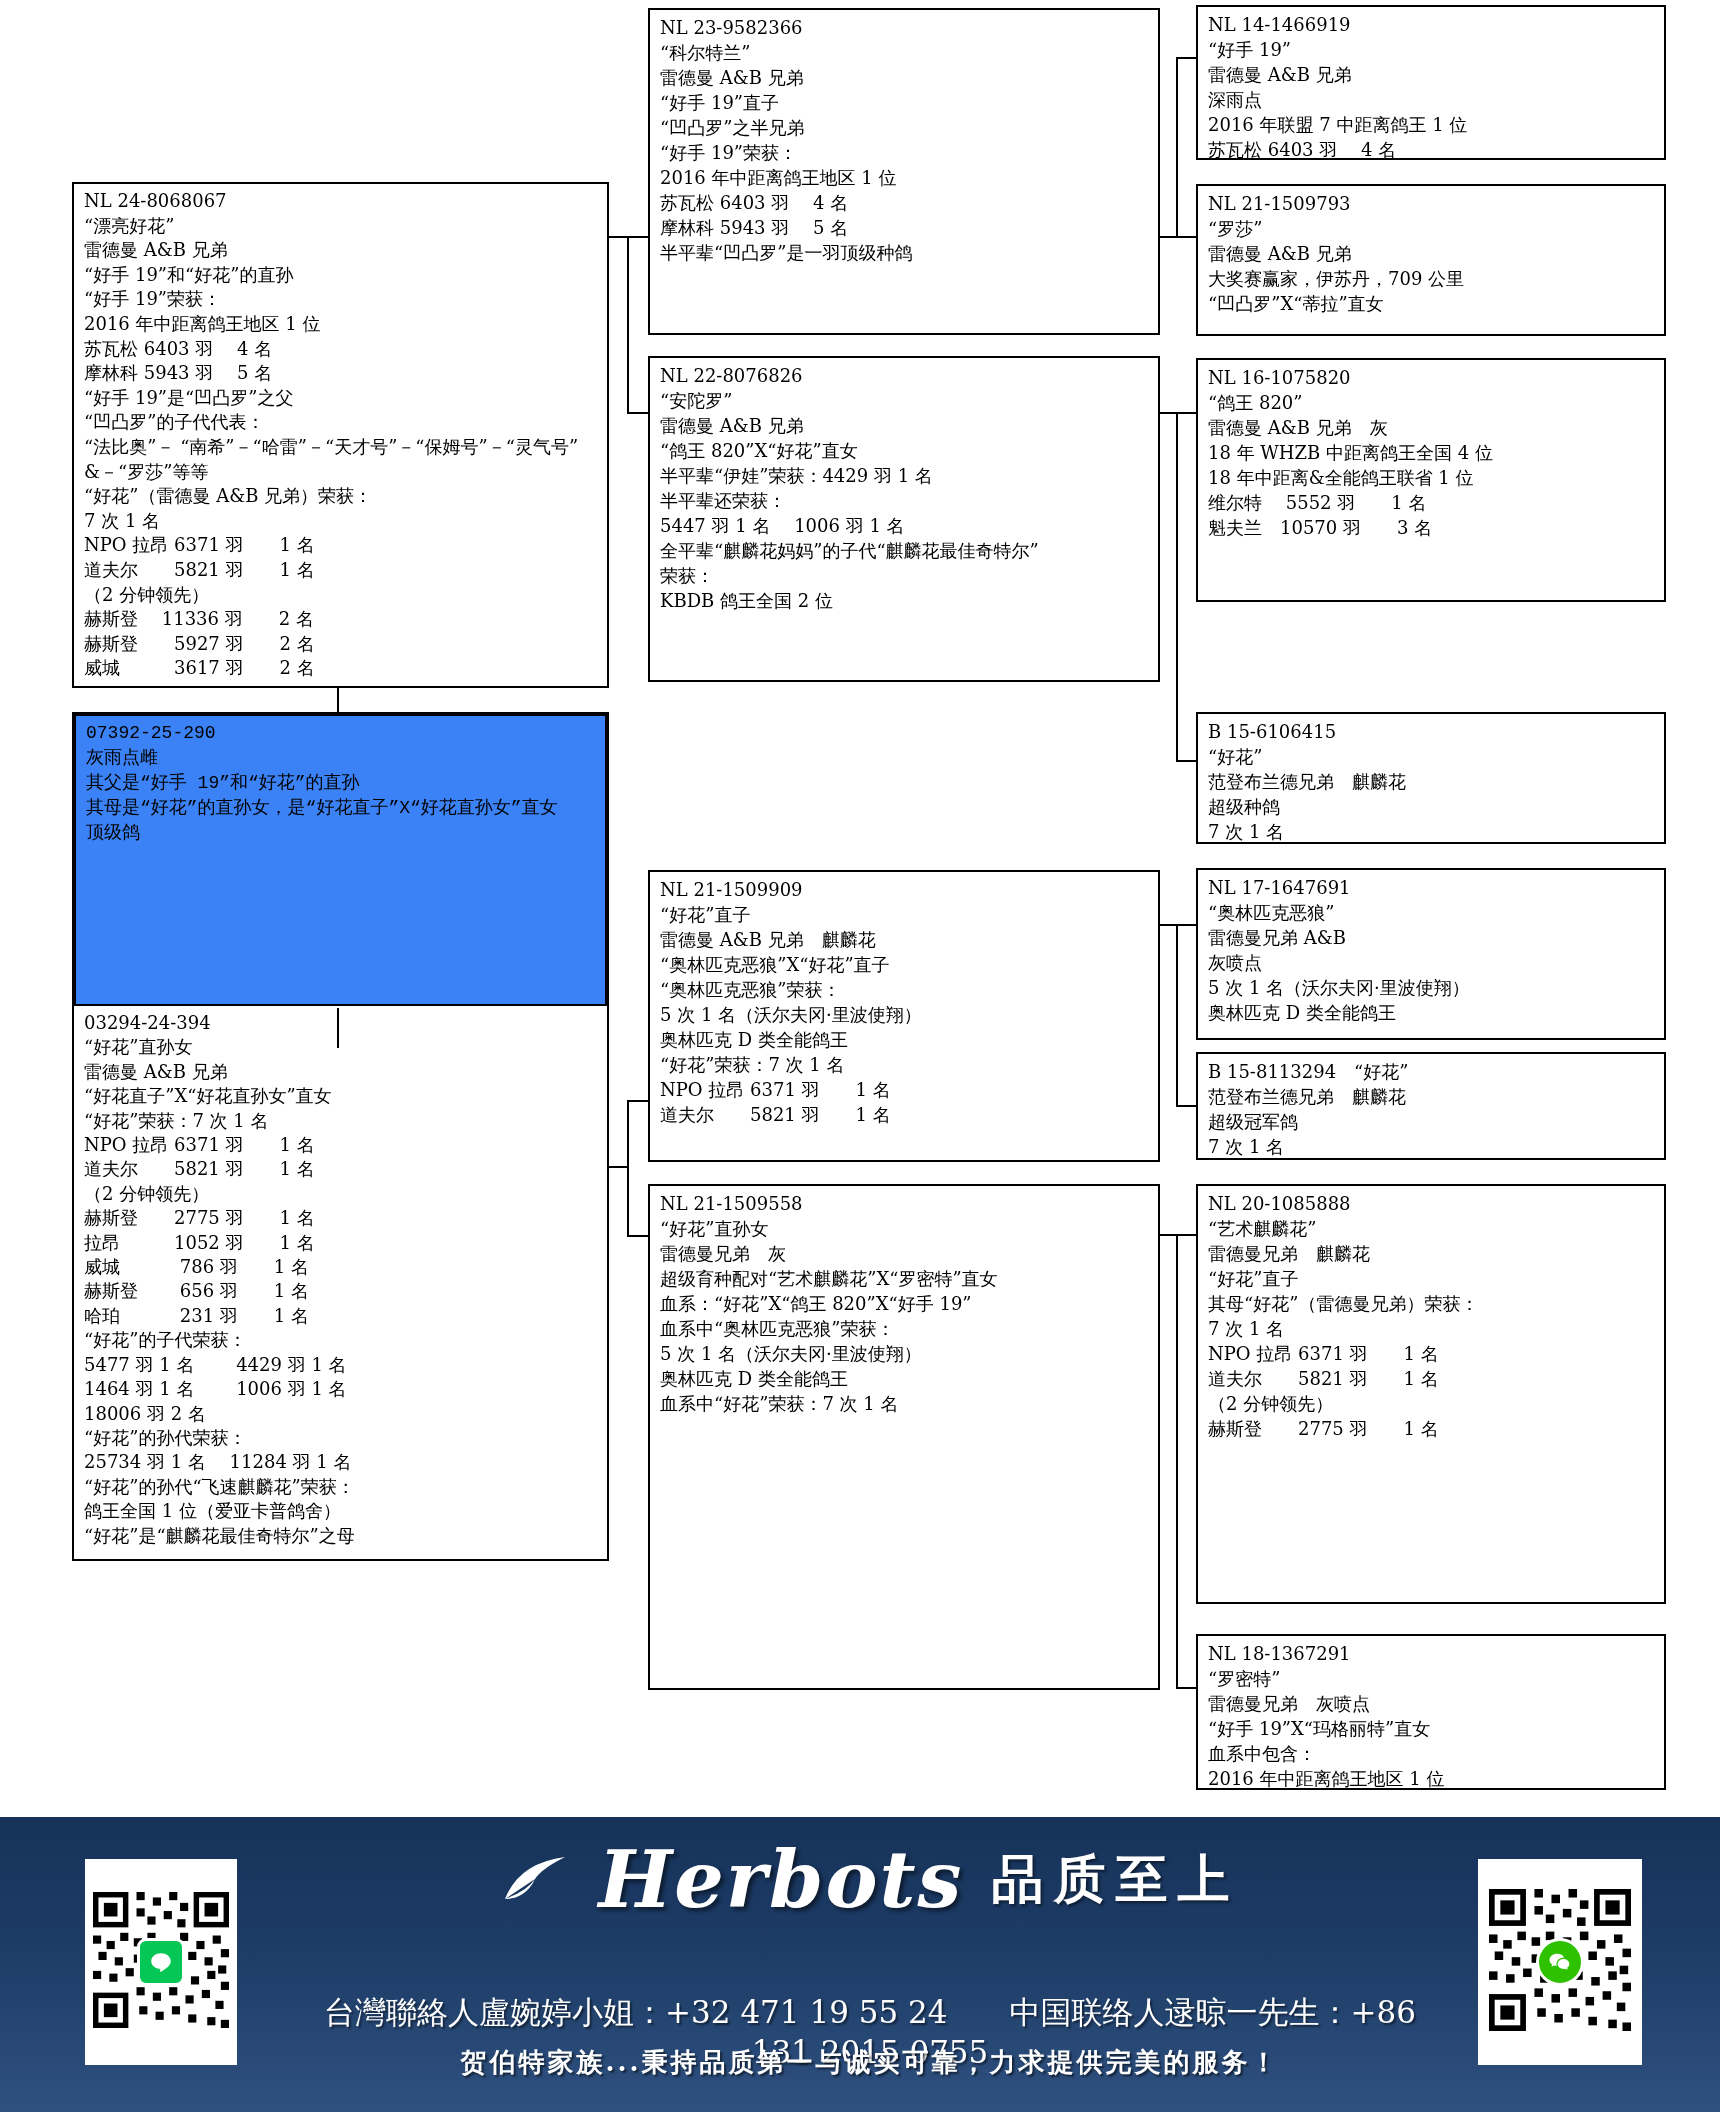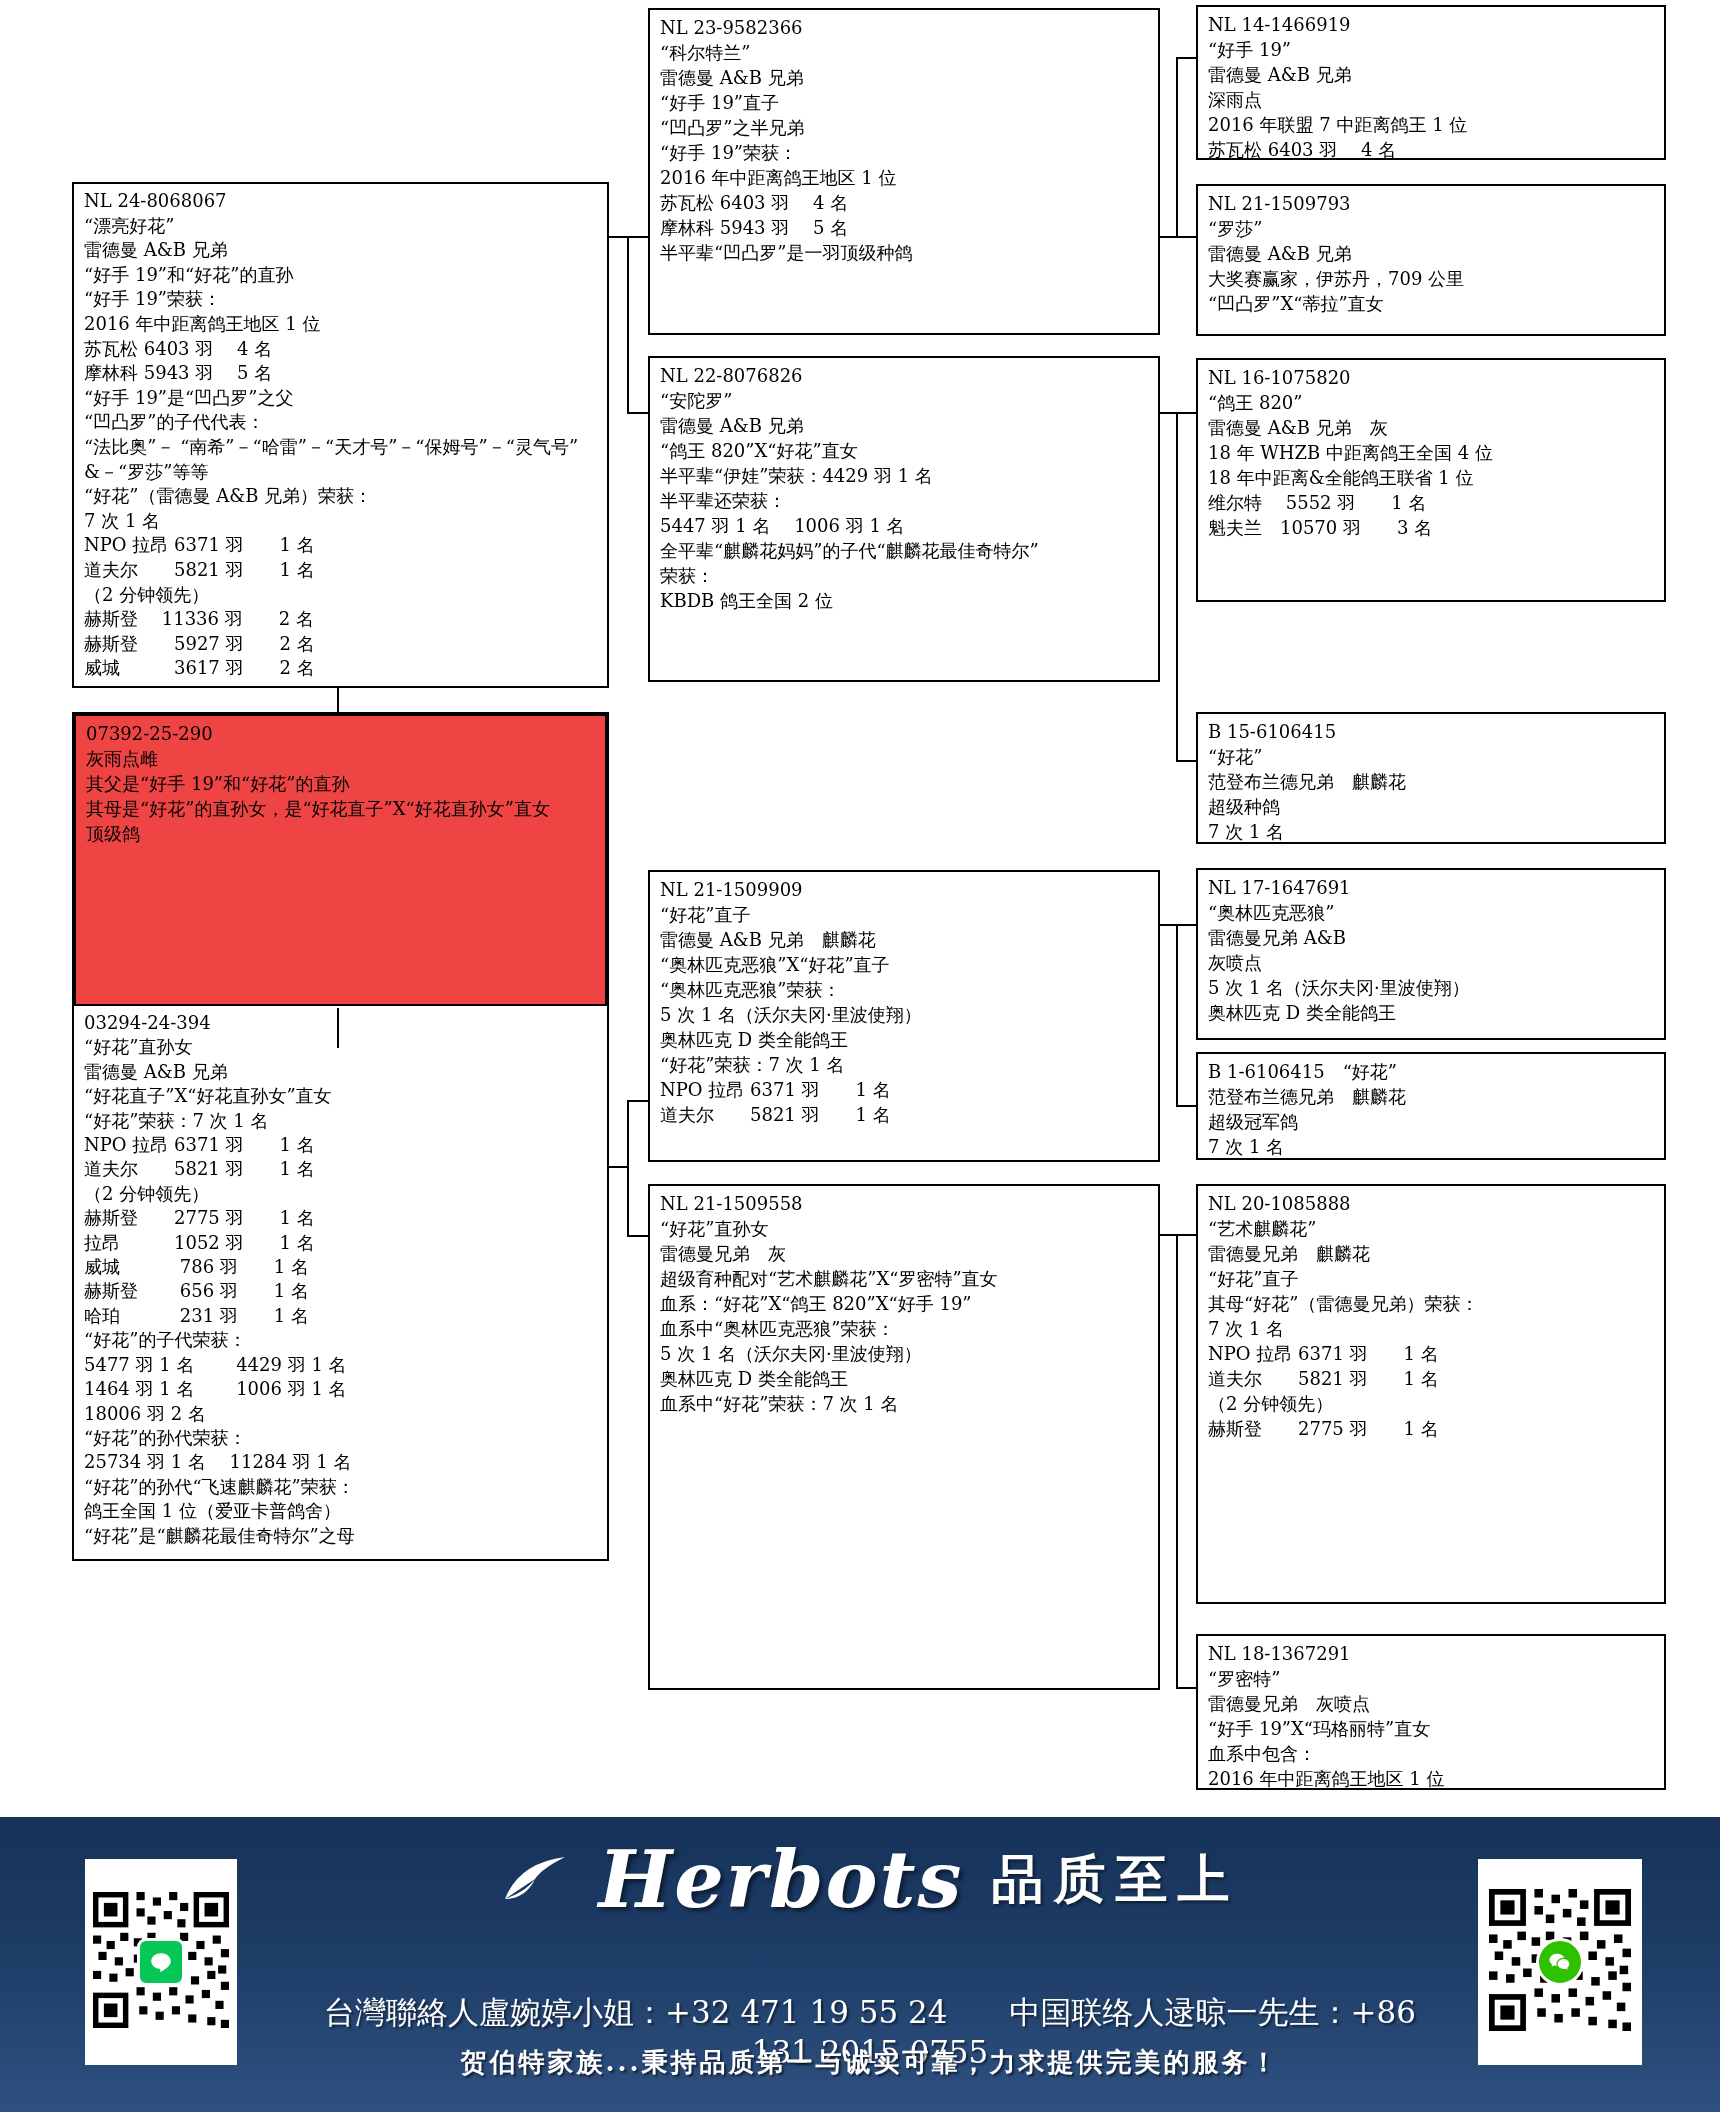--- a/index.html
+++ b/index.html
@@ -1,20 +1,20 @@
 <!DOCTYPE html>
 <html><head>
 <meta charset="utf-8">
 <style>
   html,body{margin:0;padding:0;background:#ffffff;}
   .canvas{position:relative;width:1720px;height:2112px;background:#ffffff;overflow:hidden;
           font-family:"DejaVu Serif","Liberation Serif",serif;color:#000;}
   .pbox{position:absolute;border:2px solid #000;background:#fff;box-sizing:border-box;
         padding:5px 10px;font-size:18px;line-height:25px;}
-  .pbox.subject{background:#ef4444;border-width:4px;}
+  .pbox.subject{background:#3b82f6;border-width:4px;font-family:Liberation Mono, monospace;}
   .pbox.tight{line-height:24.4px;}
   .ln{white-space:pre-wrap;}
   .conn{position:absolute;background:#000;}
   
   .footer{position:absolute;left:0;top:1817px;width:1720px;height:295px;
           background:linear-gradient(180deg,#16325a 0%,#1d3c66 45%,#2f5180 100%);}
   .brandrow{position:absolute;left:290px;top:10px;width:1160px;height:105px;
             display:flex;align-items:center;justify-content:center;gap:28px;}
   .brand{font-size:78px;font-weight:bold;font-style:italic;color:#fff;
          font-family:"DejaVu Serif",serif;letter-spacing:2px;
@@ -213,21 +213,21 @@
         <div class="ln">“奥林匹克恶狼”</div>
         <div class="ln">雷德曼兄弟 A&amp;B</div>
         <div class="ln">灰喷点</div>
         <div class="ln">5 次 1 名（沃尔夫冈·里波使翔）</div>
         <div class="ln">奥林匹克 D 类全能鸽王</div>
       </div>
   </div>
 
   <div class="pbox" style="left:1196px;top:1052px;width:470px;height:108px;">
     <div>
-        <div class="ln">B 1-6106415　“好花”</div>
+        <div class="ln">B 15-8113294　“好花”</div>
         <div class="ln">范登布兰德兄弟　麒麟花</div>
         <div class="ln">超级冠军鸽</div>
         <div class="ln">7 次 1 名</div>
       </div>
   </div>
 
   <div class="pbox" style="left:1196px;top:1184px;width:470px;height:420px;">
     <div>
         <div class="ln">NL 20-1085888</div>
         <div class="ln">“艺术麒麟花”</div>

